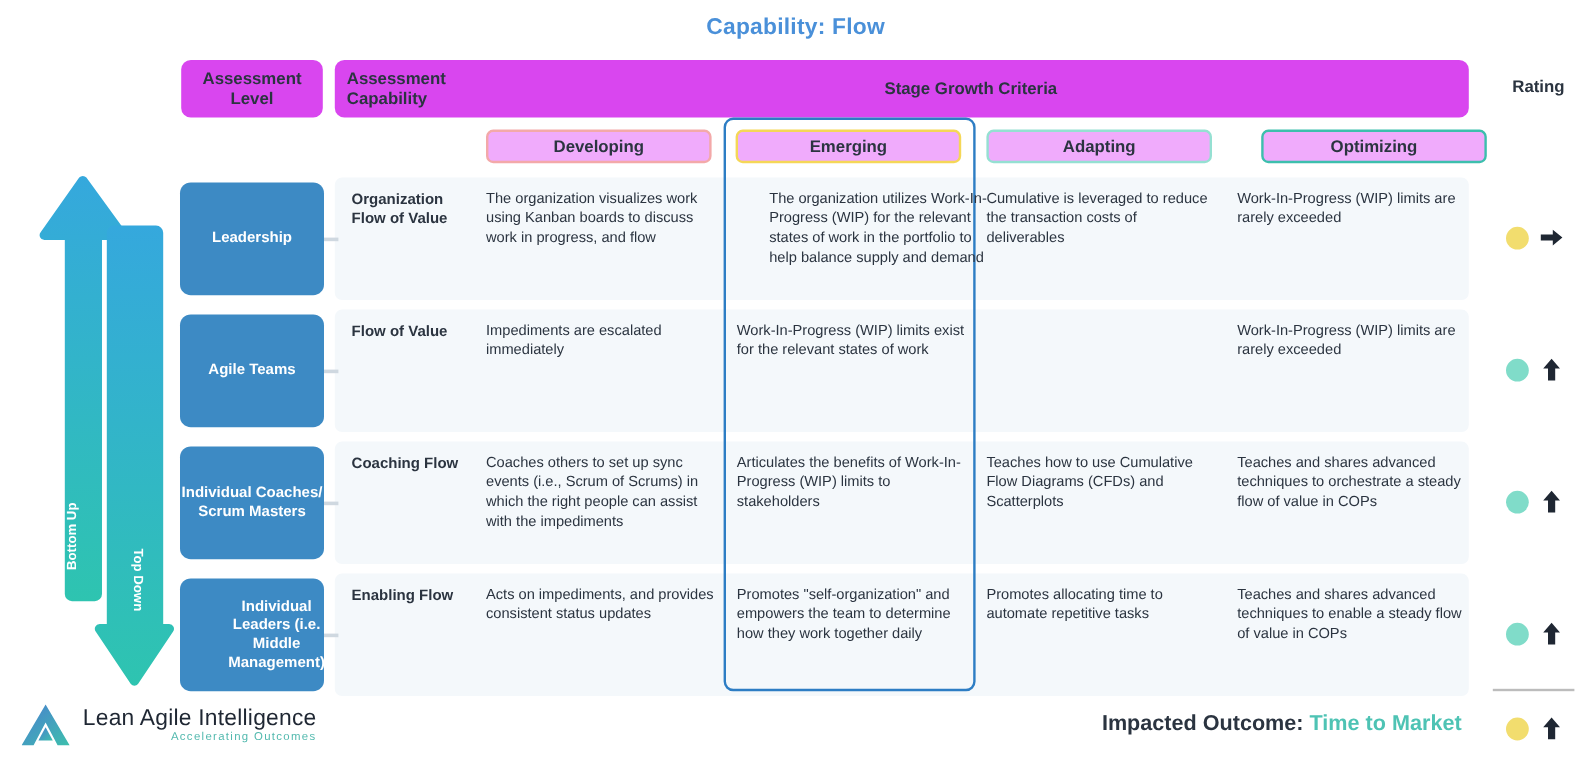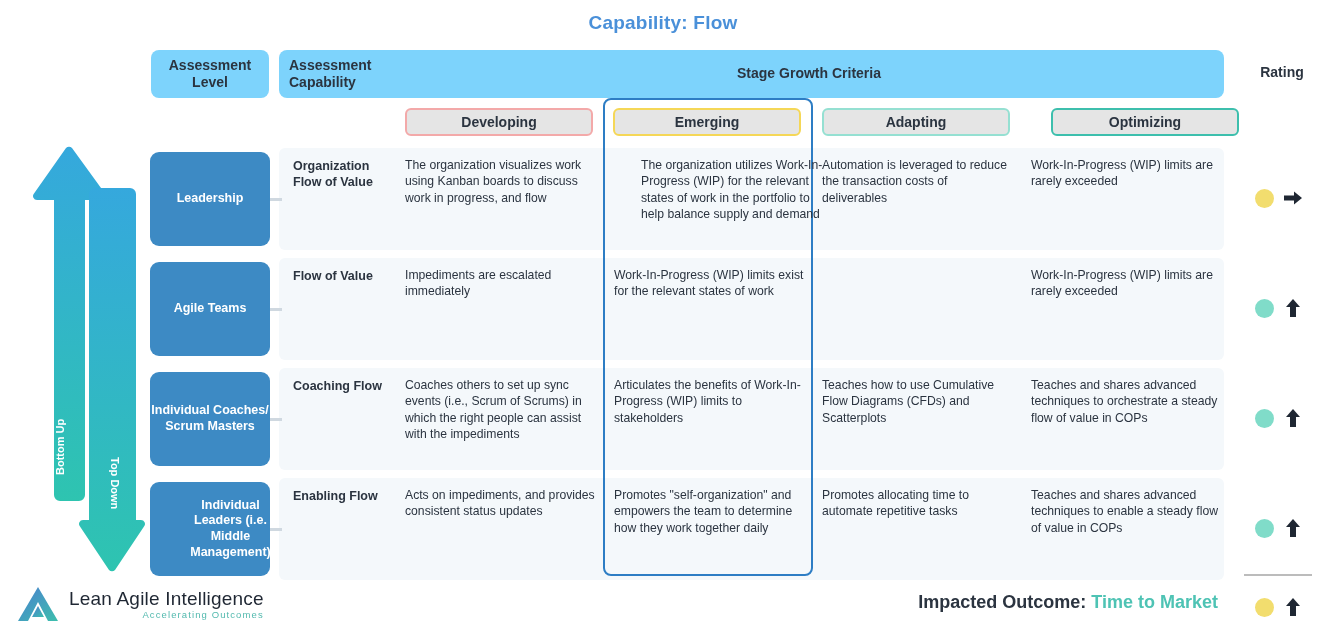--- a/index.html
+++ b/index.html
@@ -36,37 +36,37 @@
     background: #3d8ac4; border-radius: 9px;
     color: #fff; font-size: 12.5px; font-weight: bold;
     display: flex; align-items: center; justify-content: center;
     text-align: center; line-height: 1.25;
   }
   .lvl-connector { position: absolute; width: 12px; height: 3px; background: #cfd8e0; }
 
   
   .hdr-cell {
     position: absolute;
-    background: #7dd3fc; border-radius: 8px;
+    background: #d946ef; border-radius: 8px;
     font-size: 14px; font-weight: bold; color: #2b3440;
     display: flex; align-items: center;
     line-height: 1.25;
   }
   .hdr-center { justify-content: center; text-align: center; }
   .hdr-left { justify-content: flex-start; padding-left: 10px; text-align: left; }
 
   .rating-hdr {
     position: absolute; left: 1244px; top: 64px; width: 76px;
     text-align: center; font-size: 14px; font-weight: bold; color: #2b3440;
   }
 
   
   .stage-pill {
     position: absolute; height: 28px; border-radius: 6px;
-    background: #e5e5e5; border: 2px solid #cccccc;
+    background: #f0abfc; border: 2px solid #cccccc;
     display: flex; align-items: center; justify-content: center;
     font-size: 14px; font-weight: bold; color: #2b3440;
   }
 
   
   .row-band { position: absolute; background: #f4f8fb; border-radius: 6px; }
 
   
   .emerging-frame {
     position: absolute;
@@ -194,21 +194,21 @@
   </div>
   <div class="lvl-connector" style="left:270px; top:528px;"></div>
 
   <div class="cap-cell" style="left:293px; top:158px; width:100px;">Organization Flow of Value</div>
   <div class="cap-cell" style="left:293px; top:268px; width:100px;">Flow of Value</div>
   <div class="cap-cell" style="left:293px; top:378px; width:100px;">Coaching Flow</div>
   <div class="cap-cell" style="left:293px; top:488px; width:100px;">Enabling Flow</div>
 
   <div class="crit-cell" style="left:405px; top:157px; width:190px;">The organization visualizes work using Kanban boards to discuss work in progress, and flow</div>
   <div class="crit-cell" style="left:614px; top:157px; width:190px;margin-left:27px;">The organization utilizes Work-In-Progress (WIP) for the relevant states of work in the portfolio to help balance supply and demand</div>
-  <div class="crit-cell" style="left:822px; top:157px; width:190px;">Automation is leveraged to reduce the transaction costs of deliverables</div>
+  <div class="crit-cell" style="left:822px; top:157px; width:190px;">Cumulative is leveraged to reduce the transaction costs of deliverables</div>
   <div class="crit-cell" style="left:1031px; top:157px; width:190px;">Work-In-Progress (WIP)  limits are rarely exceeded</div>
 
   <div class="crit-cell" style="left:405px; top:267px; width:190px;">Impediments are escalated immediately</div>
   <div class="crit-cell" style="left:614px; top:267px; width:190px;">Work-In-Progress (WIP) limits exist for the relevant states of work</div>
   <div class="crit-cell" style="left:1031px; top:267px; width:190px;">Work-In-Progress (WIP)  limits are rarely exceeded</div>
 
   <div class="crit-cell" style="left:405px; top:377px; width:190px;">Coaches others to set up sync events (i.e., Scrum of Scrums) in which the right people can assist with the impediments</div>
   <div class="crit-cell" style="left:614px; top:377px; width:190px;">Articulates the benefits of Work-In-Progress (WIP) limits to stakeholders</div>
   <div class="crit-cell" style="left:822px; top:377px; width:190px;">Teaches how to use Cumulative Flow Diagrams (CFDs) and Scatterplots</div>
   <div class="crit-cell" style="left:1031px; top:377px; width:190px;">Teaches and shares advanced techniques to orchestrate a steady flow of value in COPs</div>

